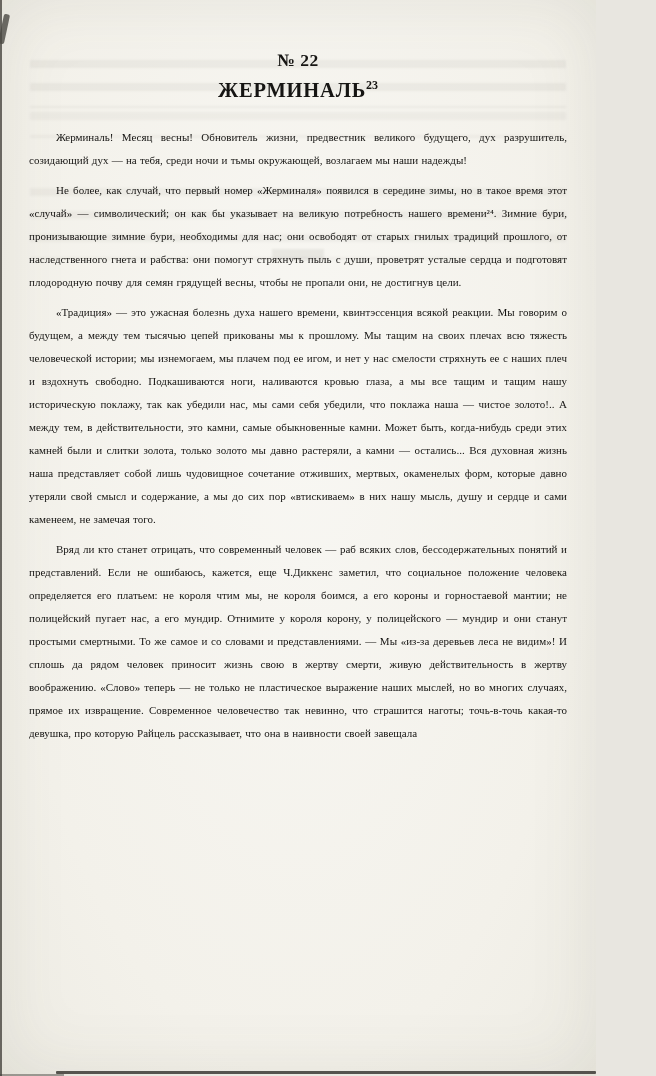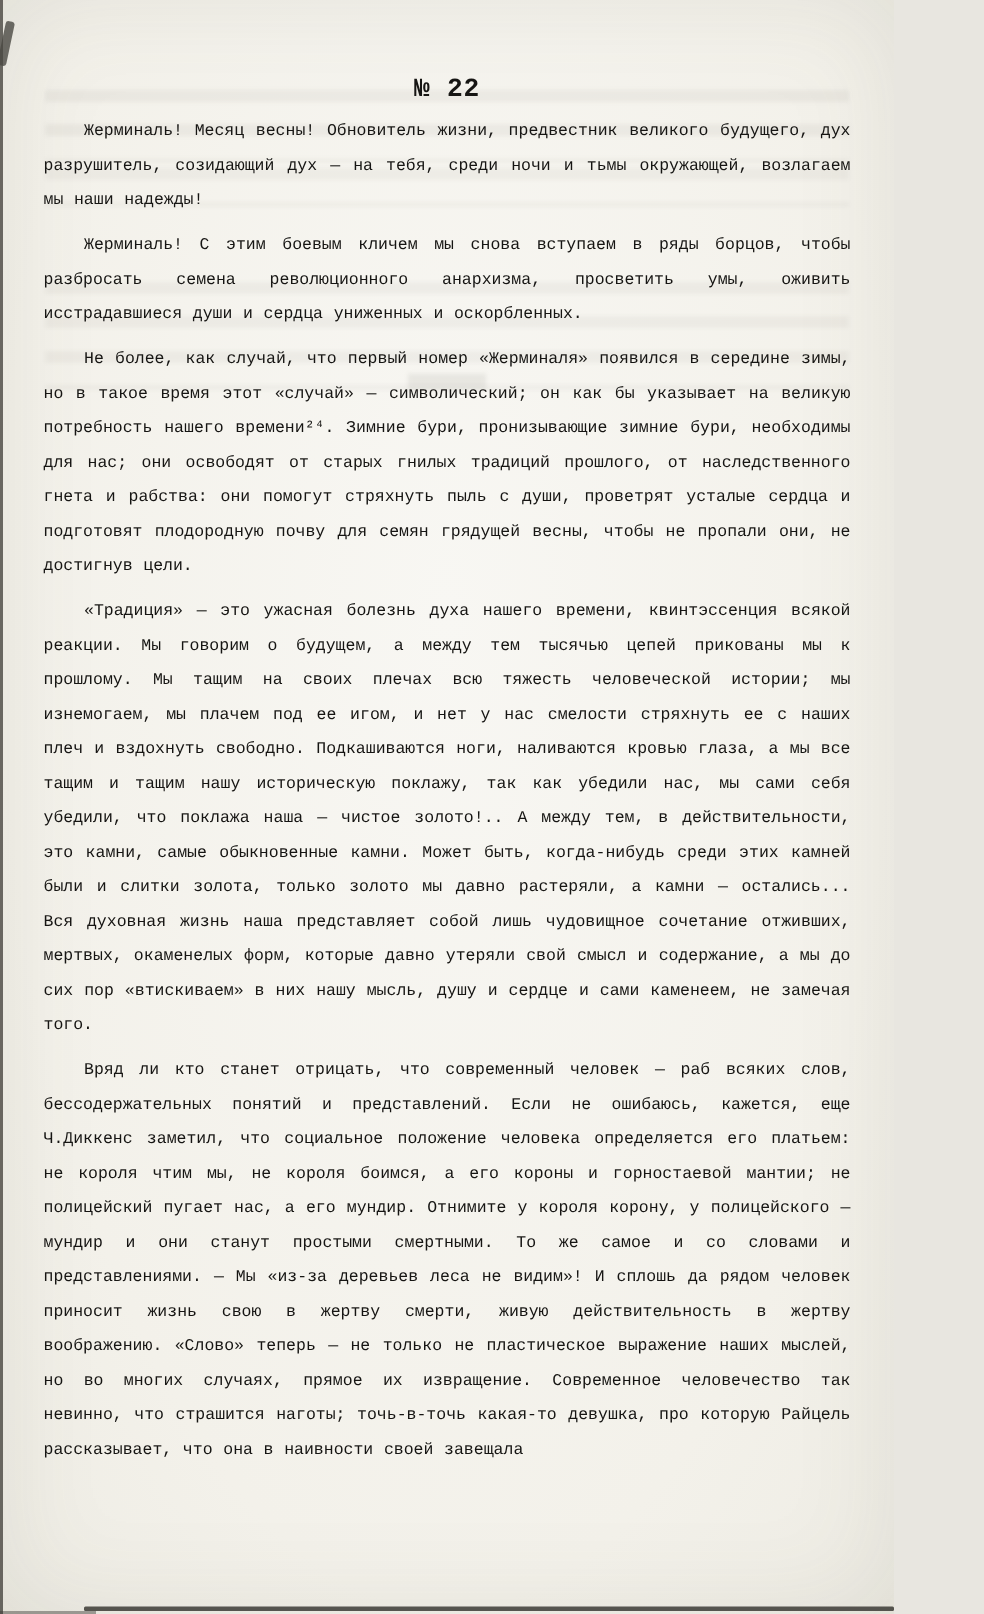--- a/index.html
+++ b/index.html
@@ -11,21 +11,20 @@
     font-family: "Liberation Serif", "DejaVu Serif", serif;
   }
   .page {
     position: relative;
     width: 596px;
     height: 1076px;
     overflow: hidden;
     background: radial-gradient(ellipse at 50% 38%, #f8f7f3 0%, #f3f1ea 70%, #eeece4 100%);
     box-shadow: inset 0 0 70px rgba(90, 85, 70, 0.10);
     color: #161513;
-    font-family: Liberation Mono, monospace;
   }
   .content {
     position: relative;
     padding: 50px 29px 0 29px;
     z-index: 2;
   }
   .heading-num {
     text-align: center;
     font-weight: bold;
     font-size: 17.5px;
@@ -107,24 +106,24 @@
 
   <div class="bleed bleed-1"></div>
   <div class="bleed bleed-2"></div>
   <div class="bleed bleed-3"></div>
   <div class="bleed bleed-4"></div>
 
   <div class="content">
 
     <div class="heading-num">№ 22</div>
 
+    <h1 class="title"><span>ЖЕРМИНАЛЬ</span><sup>23</sup></h1>
 
     <div class="body-text">
       <p>Жерминаль! Месяц весны! Обновитель жизни, предвестник великого будущего, дух разрушитель, созидающий дух — на тебя, среди ночи и тьмы окружающей, возлагаем мы наши надежды!</p>
-      <p>Жерминаль! С этим боевым кличем мы снова вступаем в ряды борцов, чтобы разбросать семена революционного анархизма, просветить умы, оживить исстрадавшиеся души и сердца униженных и оскорбленных.</p>
       <p>Не более, как случай, что первый номер «Жерминаля» появился в середине зимы, но в такое время этот «случай» — символический; он как бы указывает на великую потребность нашего времени²⁴. Зимние бури, пронизывающие зимние бури, необходимы для нас; они освободят от старых гнилых традиций прошлого, от наследственного гнета и рабства: они помогут стряхнуть пыль с души, проветрят усталые сердца и подготовят плодородную почву для семян грядущей весны, чтобы не пропали они, не достигнув цели.</p>
       <p>«Традиция» — это ужасная болезнь духа нашего времени, квинтэссенция всякой реакции. Мы говорим о будущем, а между тем тысячью цепей прикованы мы к прошлому. Мы тащим на своих плечах всю тяжесть человеческой истории; мы изнемогаем, мы плачем под ее игом, и нет у нас смелости стряхнуть ее с наших плеч и вздохнуть свободно. Подкашиваются ноги, наливаются кровью глаза, а мы все тащим и тащим нашу историческую поклажу, так как убедили нас, мы сами себя убедили, что поклажа наша — чистое золото!.. А между тем, в действительности, это камни, самые обыкновенные камни. Может быть, когда-нибудь среди этих камней были и слитки золота, только золото мы давно растеряли, а камни — остались... Вся духовная жизнь наша представляет собой лишь чудовищное сочетание отживших, мертвых, окаменелых форм, которые давно утеряли свой смысл и содержание, а мы до сих пор «втискиваем» в них нашу мысль, душу и сердце и сами каменеем, не замечая того.</p>
       <p>Вряд ли кто станет отрицать, что современный человек — раб всяких слов, бессодержательных понятий и представлений. Если не ошибаюсь, кажется, еще Ч.Диккенс заметил, что социальное положение человека определяется его платьем: не короля чтим мы, не короля боимся, а его короны и горностаевой мантии; не полицейский пугает нас, а его мундир. Отнимите у короля корону, у полицейского — мундир и они станут простыми смертными. То же самое и со словами и представлениями. — Мы «из-за деревьев леса не видим»! И сплошь да рядом человек приносит жизнь свою в жертву смерти, живую действительность в жертву воображению. «Слово» теперь — не только не пластическое выражение наших мыслей, но во многих случаях, прямое их извращение. Современное человечество так невинно, что страшится наготы; точь-в-точь какая-то девушка, про которую Райцель рассказывает, что она в наивности своей завещала</p>
     </div>
 
   </div>
 
 
   <div class="edge-left"></div>
   <div class="corner-tl"></div>

